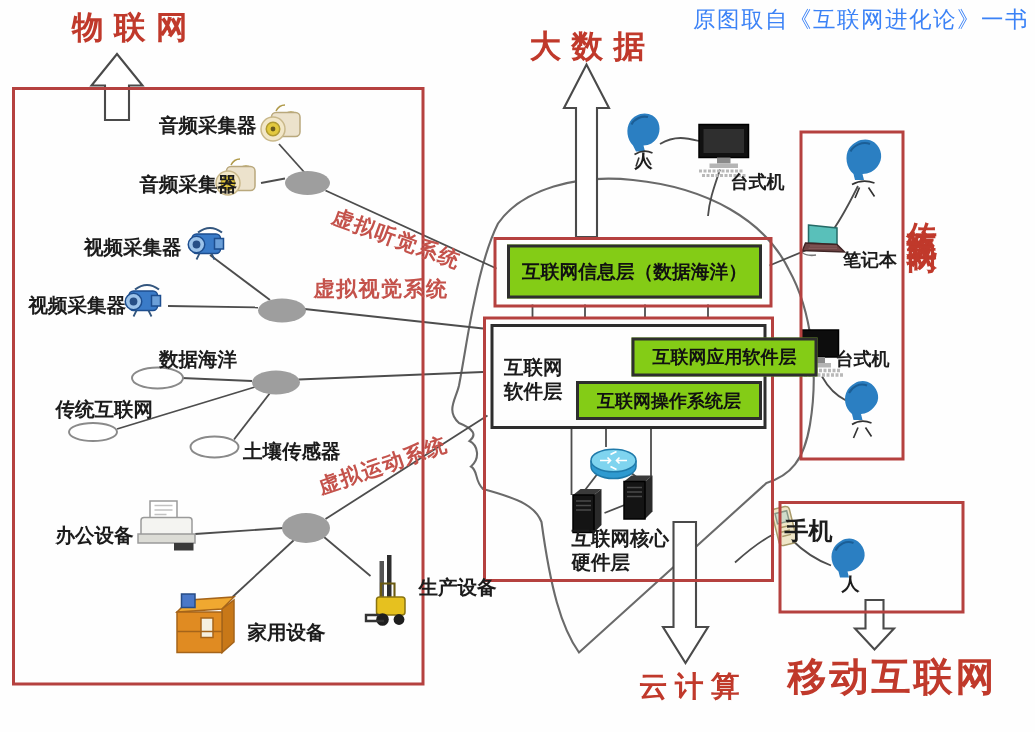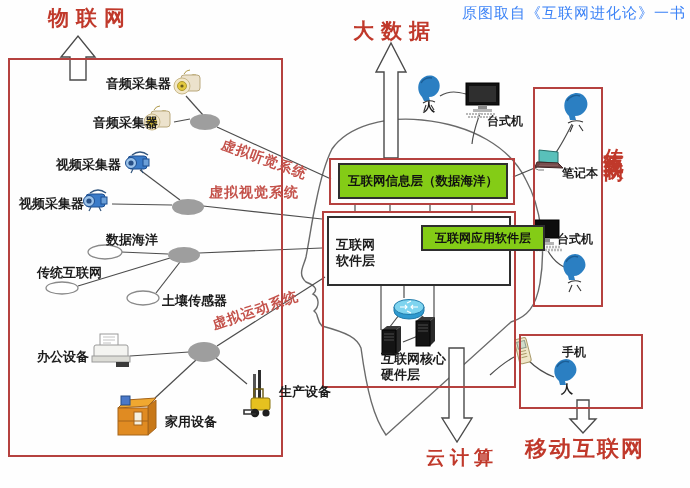--- a/index.html
+++ b/index.html
@@ -236,27 +236,30 @@
   <div class="redbox" style="left:519px;top:334px;width:120px;height:71px;"></div>
 
   <div class="blackbox" style="left:338px;top:163px;width:166px;height:32px;font-size:12.5px;">
     <span>互联网信息层（数据海洋）</span>
   </div>
   <div class="blackbox" style="left:327px;top:216px;width:180px;height:66px;background:transparent;"></div>
   <div class="lbl wrap" style="left:333px;top:237px;width:45px;font-size:13px;text-align:center;">互联网软件层</div>
   <div class="blackbox" style="left:382px;top:225px;width:120px;height:22px;font-size:12px;margin-left:39px;">
     <span>互联网应用软件层</span>
   </div>
+  <div class="blackbox" style="left:384px;top:254px;width:120px;height:22px;font-size:12px;">
+    <span>互联网操作系统层</span>
+  </div>
   <div class="lbl wrap" style="left:381px;top:351px;width:70px;font-size:13px;">互联网核心硬件层</div>
 
   <div class="caption" style="left:462px;top:4px;">原图取自《互联网进化论》一书</div>
   <div class="bigtitle" style="left:48px;top:4px;">物联网</div>
   <div class="bigtitle" style="left:353px;top:17px;">大数据</div>
   <div class="bigtitle" style="left:426px;top:445px;font-size:19px;letter-spacing:5px;">云计算</div>
-  <div class="bigtitle" style="left:525px;top:434px;font-size:22px;letter-spacing:2px;">移动互联网</div>
+  <div class="bigtitle" style="left:525px;top:434px;font-size:26px;letter-spacing:2px;">移动互联网</div>
   <div class="bigtitle vtext" style="left:601px;top:132px;font-size:20px;">传统互联网</div>
 
   <div class="sys" style="left:225px;top:136px;transform:rotate(20deg);transform-origin:left top;">虚拟听觉系统</div>
   <div class="sys" style="left:209px;top:184px;">虚拟视觉系统</div>
   <div class="sys" style="left:210px;top:317px;transform:rotate(-19deg);transform-origin:left top;">虚拟运动系统</div>
 
   <div class="lbl" style="left:106px;top:75px;">音频采集器</div>
   <div class="lbl" style="left:93px;top:114px;">音频采集器</div>
   <div class="lbl" style="left:56px;top:156px;">视频采集器</div>
   <div class="lbl" style="left:19px;top:195px;">视频采集器</div>
@@ -264,16 +267,16 @@
   <div class="lbl" style="left:37px;top:264px;">传统互联网</div>
   <div class="lbl" style="left:162px;top:292px;">土壤传感器</div>
   <div class="lbl" style="left:37px;top:348px;">办公设备</div>
   <div class="lbl" style="left:165px;top:413px;text-align:center;">家用设备</div>
   <div class="lbl" style="left:279px;top:383px;">生产设备</div>
 
   <div class="lbl" style="left:487px;top:113px;font-size:12px;">台式机</div>
   <div class="lbl" style="left:423px;top:99px;font-size:12px;">人</div>
   <div class="lbl" style="left:562px;top:165px;font-size:12px;">笔记本</div>
   <div class="lbl" style="left:557px;top:231px;font-size:12px;">台式机</div>
-  <div class="lbl" style="left:562px;top:344px;font-size:12px;">手机</div>
+  <div class="lbl" style="left:523px;top:344px;font-size:16px;">手机</div>
   <div class="lbl" style="left:561px;top:381px;font-size:12px;">人</div>
 
 </div>
 
 </body></html>

